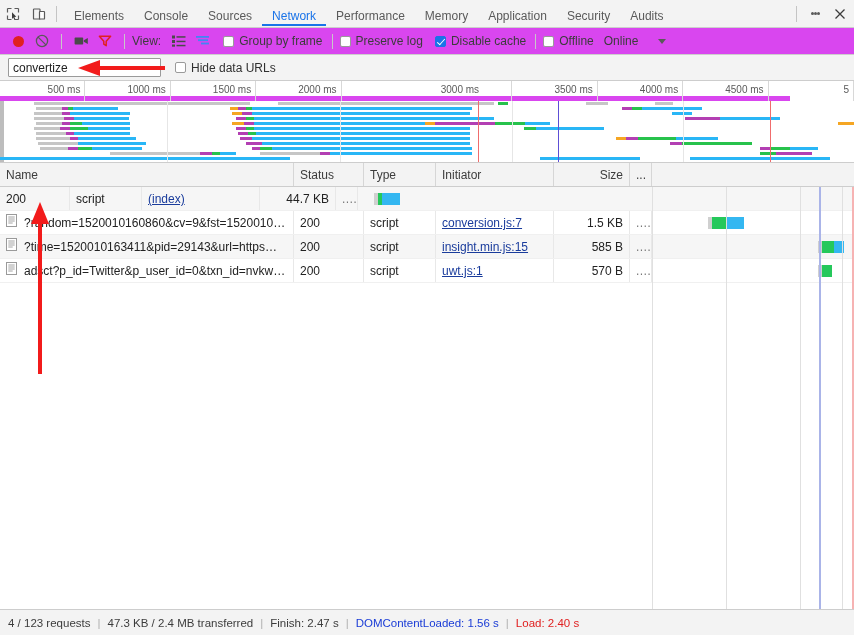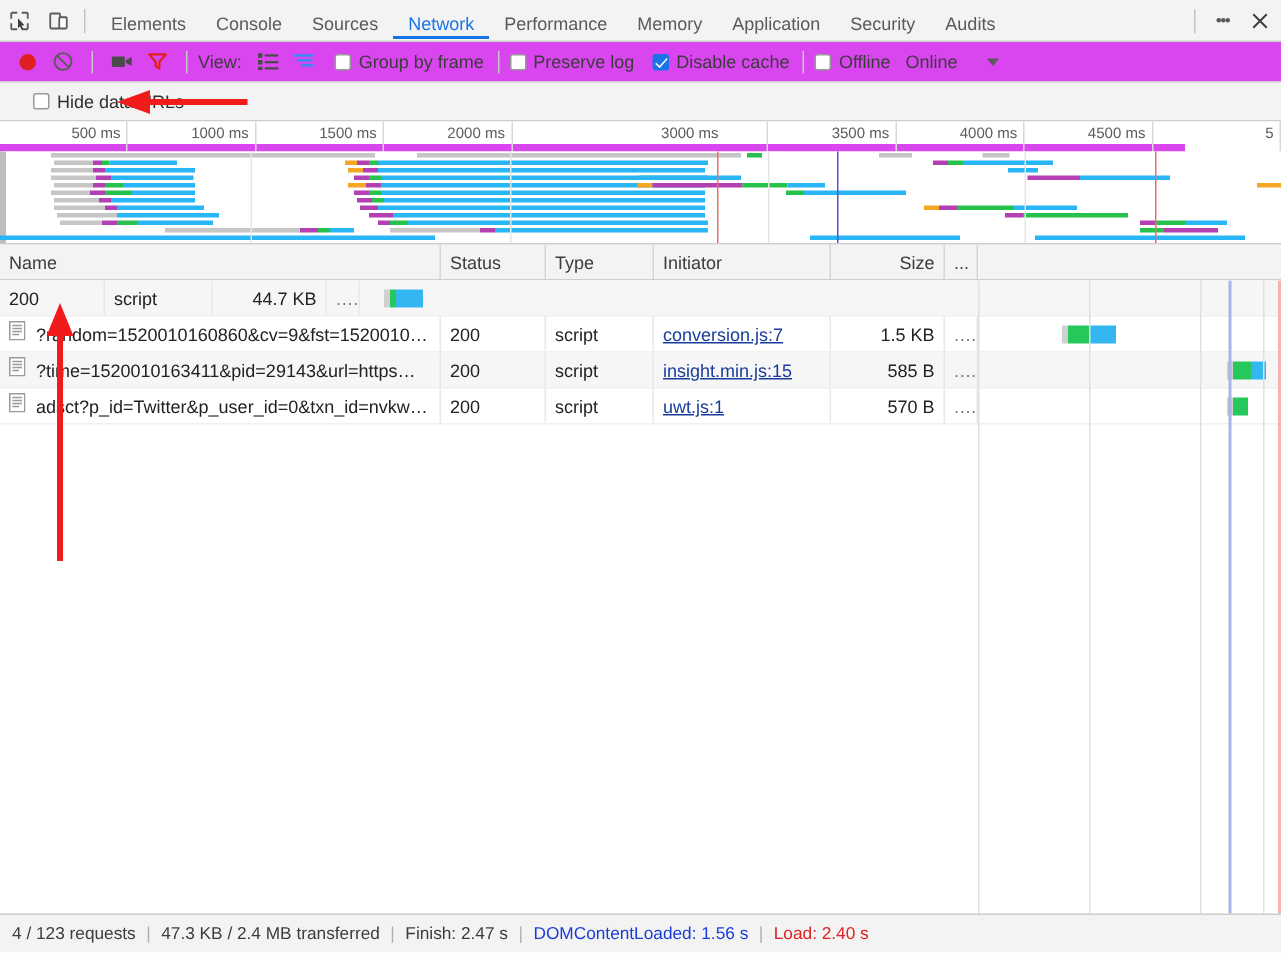--- a/index.html
+++ b/index.html
@@ -247,20 +247,21 @@
       <span class="cb"></span>
       <span>Offline</span>
     </label>
     <div style="width:8px"></div>
     <span class="lbl">Online</span>
     <div style="width:14px"></div>
     <span class="tri-down"></span>
   </div>
 
   <div class="filterbar">
+    <input class="filter-input" type="text" value="convertize" style="">
     <div style="width:14px"></div>
     <label class="cbwrap">
       <span class="cb"></span>
       <span>Hide data URLs</span>
     </label>
   </div>
 
   <div class="overview">
     <div class="ruler" id="ruler">
         <div class="rtick" style="left: -14.6px;">500 ms</div>
@@ -395,20 +396,21 @@
       <div class="th" style="width: 72px; flex: 0 0 72px;">Type</div>
       <div class="th" style="width: 118px; flex: 0 0 118px;">Initiator</div>
       <div class="th num" style="width: 76px; flex: 0 0 76px; text-align: right;">Size</div>
       <div class="th" style="width: 22px; flex: 0 0 22px;">...</div>
     </div>
 
   <div class="tbody" id="tbody">
       <div class="trow alt">
         <div class="td" style="width: 70px; flex: 0 0 70px;">200</div>
         <div class="td" style="width: 72px; flex: 0 0 72px;">script</div>
+        <div class="td" style="width: 118px; flex: 0 0 118px;"><span class="link">(index)</span></div>
         <div class="td num" style="width: 76px; flex: 0 0 76px; text-align: right;">44.7 KB</div>
         <div class="td" style="width: 22px; flex: 0 0 22px; color: rgb(119, 119, 119);">...</div>
         <div class="td wf">
           <div class="seg" style="left: 16px; width: 4px; background: rgb(208, 208, 208);"></div>
           <div class="seg" style="left: 20px; width: 4px; background: rgb(37, 200, 91);"></div>
           <div class="seg" style="left: 24px; width: 18px; background: rgb(52, 183, 241);"></div>
         </div>
       </div>
       <div class="trow">
         <div class="td name" style="width: 294px; flex: 0 0 294px;">

